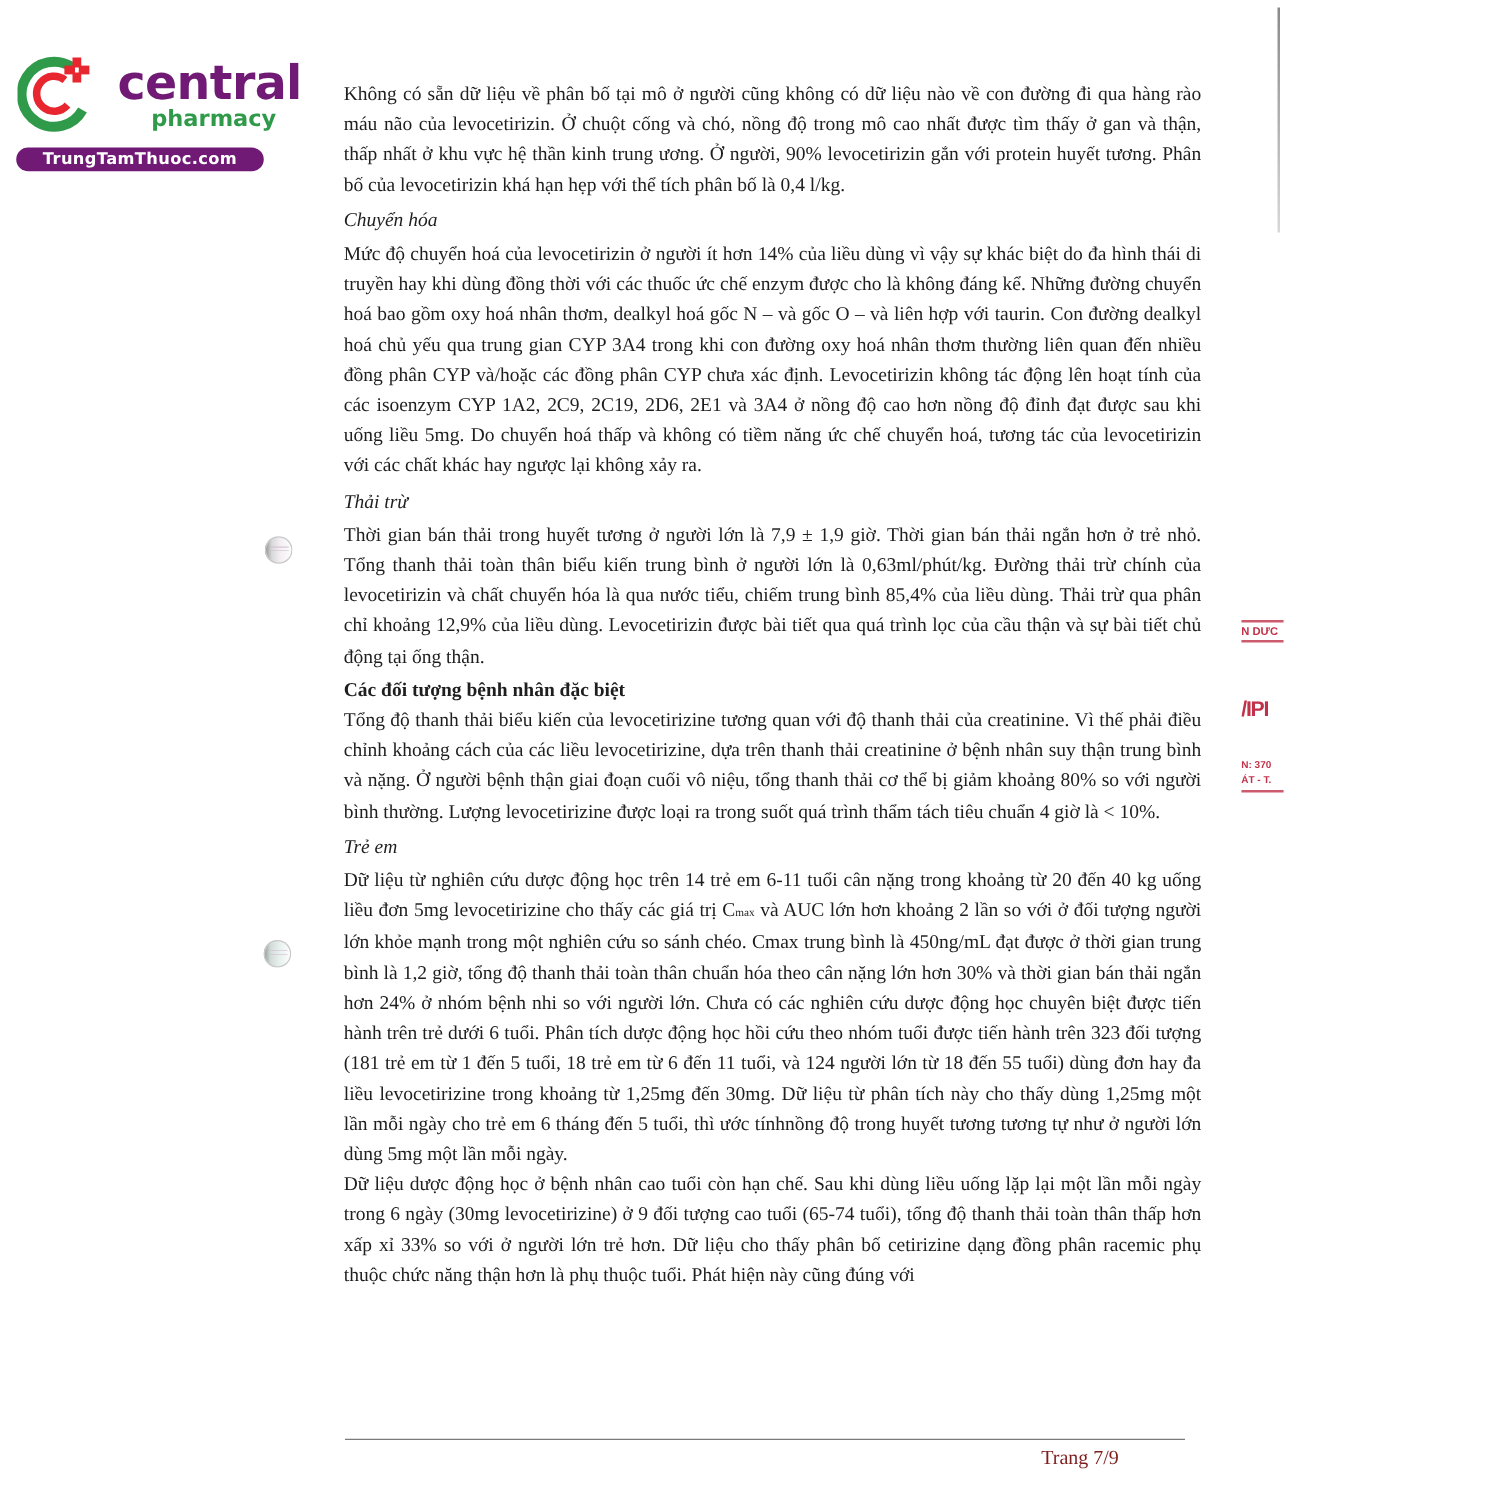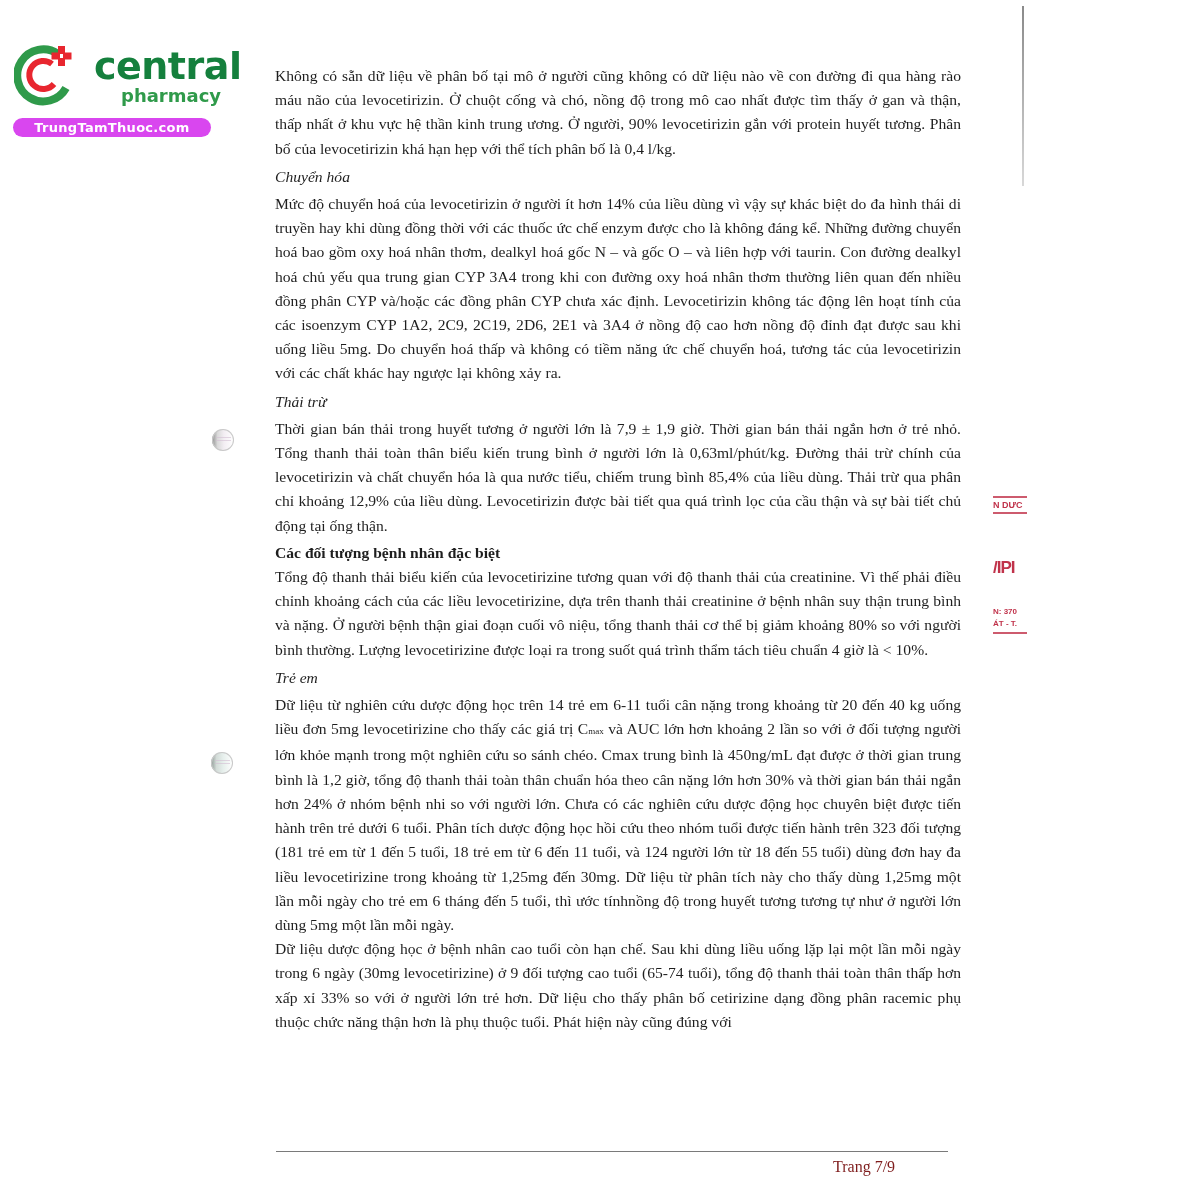--- a/index.html
+++ b/index.html
@@ -3,23 +3,23 @@
 <meta charset="utf-8">
 <style>
   html, body { margin:0; padding:0; }
   body {
     width:1200px; height:1200px; background:#ffffff; position:relative; overflow:hidden;
     font-family: "Liberation Serif", "DejaVu Serif", serif; color:#1e1e1e;
   }
   
   .logo { position:absolute; left:10px; top:38px; width:205px; height:100px; }
   .logo-mark { position:absolute; left:4px; top:6px; width:62px; height:62px; }
-  .logo-word { position:absolute; left:84px; top:6px; font-family:"DejaVu Sans", sans-serif; font-size:38px; font-weight:bold; color:#15803d; letter-spacing:-0.5px; line-height:44px; }
+  .logo-word { position:absolute; left:84px; top:6px; font-family:"DejaVu Sans", sans-serif; font-size:38px; font-weight:bold; color:#701a75; letter-spacing:-0.5px; line-height:44px; }
   .logo-sub { position:absolute; left:89px; top:50px; font-family:"DejaVu Sans", sans-serif; font-size:18px; font-weight:bold; color:#2f9a4a; line-height:16px;margin-left:22px; }
-  .logo-pill { position:absolute; left:3px; top:80px; width:198px; height:19px; background:#d946ef; border-radius:10px; color:#fff; font-family:"DejaVu Sans", sans-serif; font-weight:bold; font-size:13px; text-align:center; line-height:19px; letter-spacing:0.3px; }
+  .logo-pill { position:absolute; left:3px; top:80px; width:198px; height:19px; background:#701a75; border-radius:10px; color:#fff; font-family:"DejaVu Sans", sans-serif; font-weight:bold; font-size:13px; text-align:center; line-height:19px; letter-spacing:0.3px; }
 
   
   .edge-line { position:absolute; left:1022px; top:6px; width:2px; height:180px; background:linear-gradient(#8a8a8a, #d8d8d8); }
 
   
   .stamp { position:absolute; left:993px; width:34px; color:#c0324a; font-family:Liberation Sans, sans-serif; font-weight:bold; overflow:hidden; white-space:nowrap; }
   .stamp .bar { height:2px; background:#c0324a; margin:2px 0; opacity:.8; }
   .stamp1 { top:494px; font-size:9px; }
   .stamp2 { top:558px; font-size:17px; letter-spacing:-1px; }
   .stamp3 { top:606px; font-size:8px; line-height:12px; }

